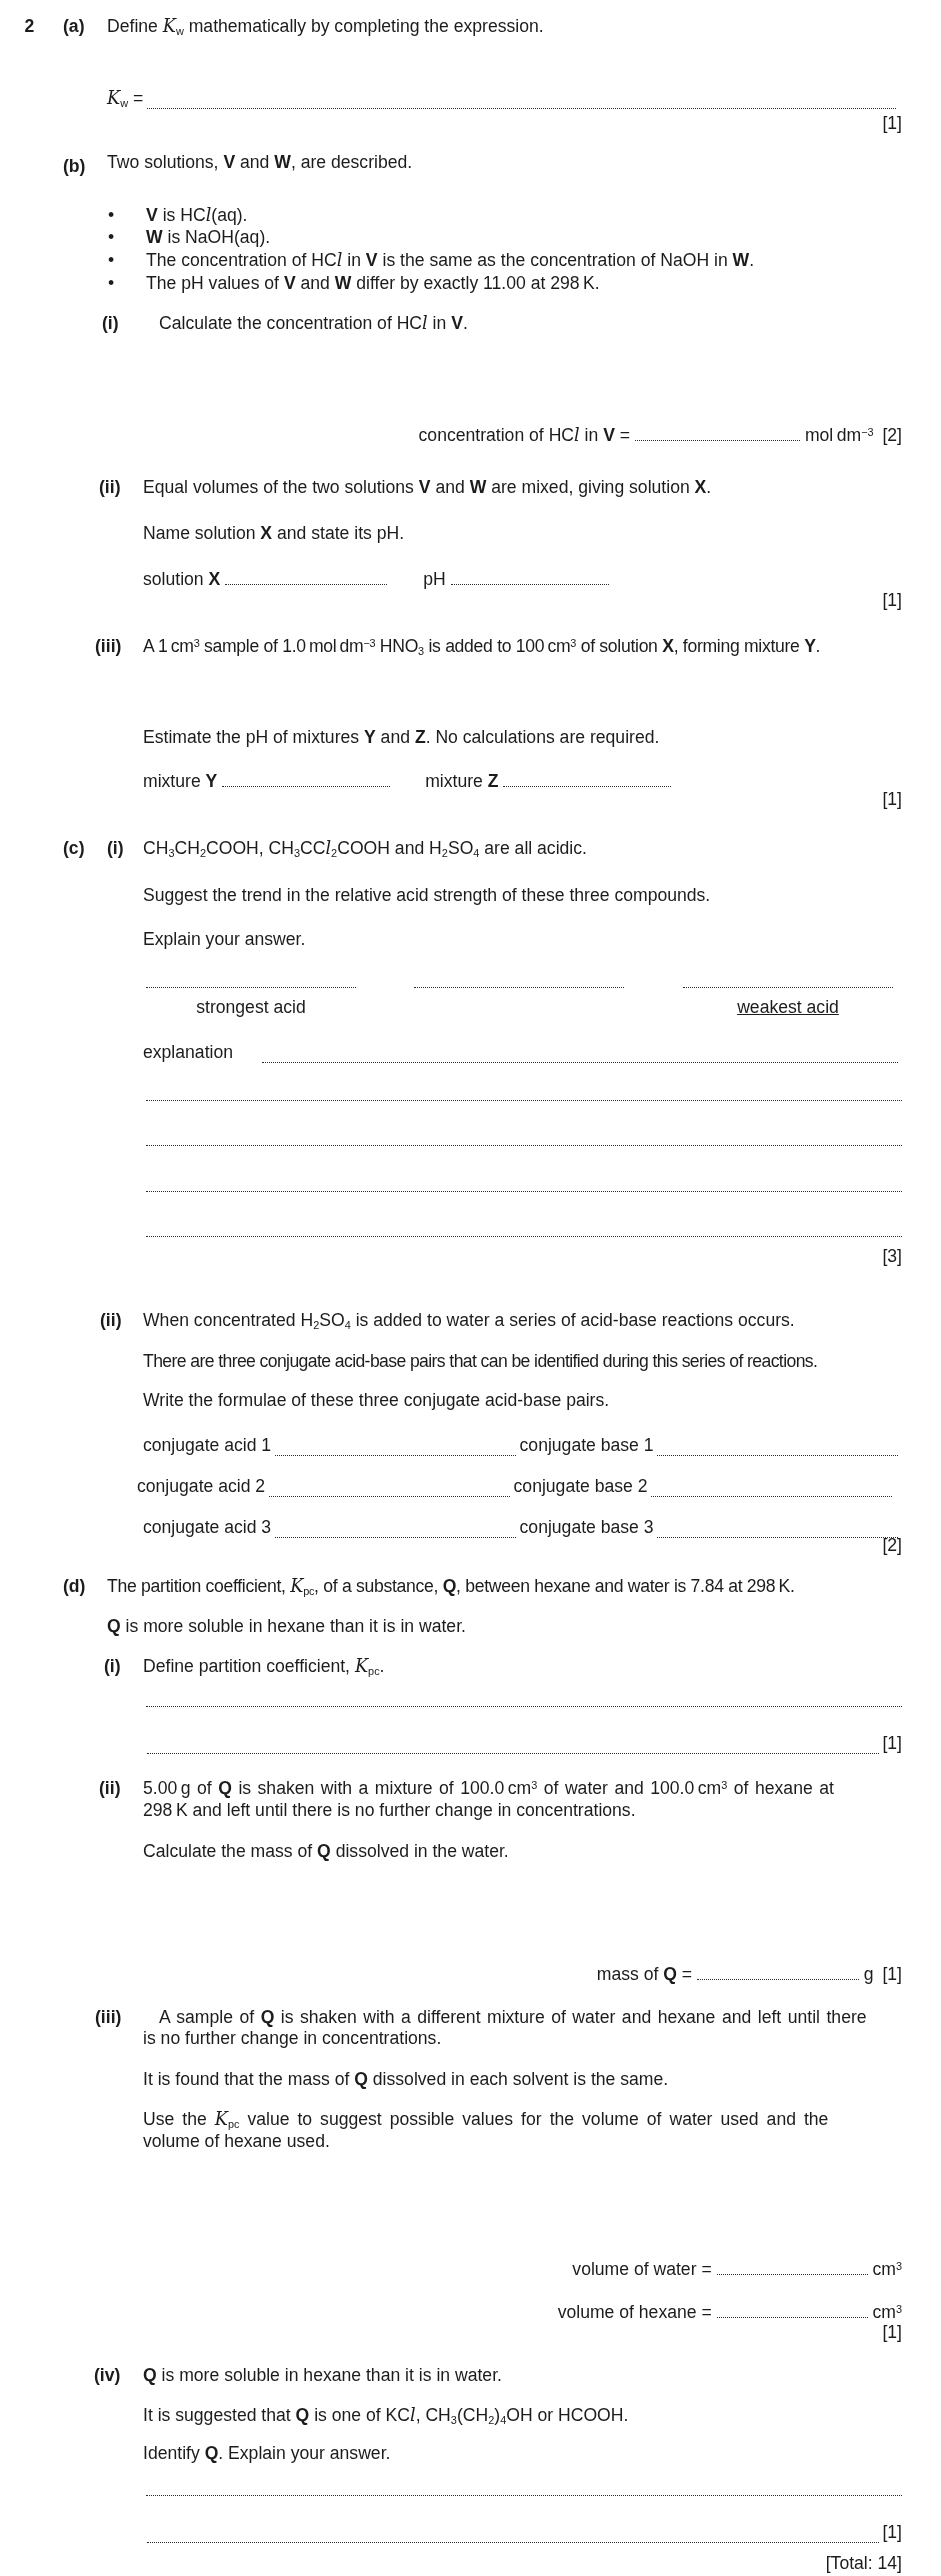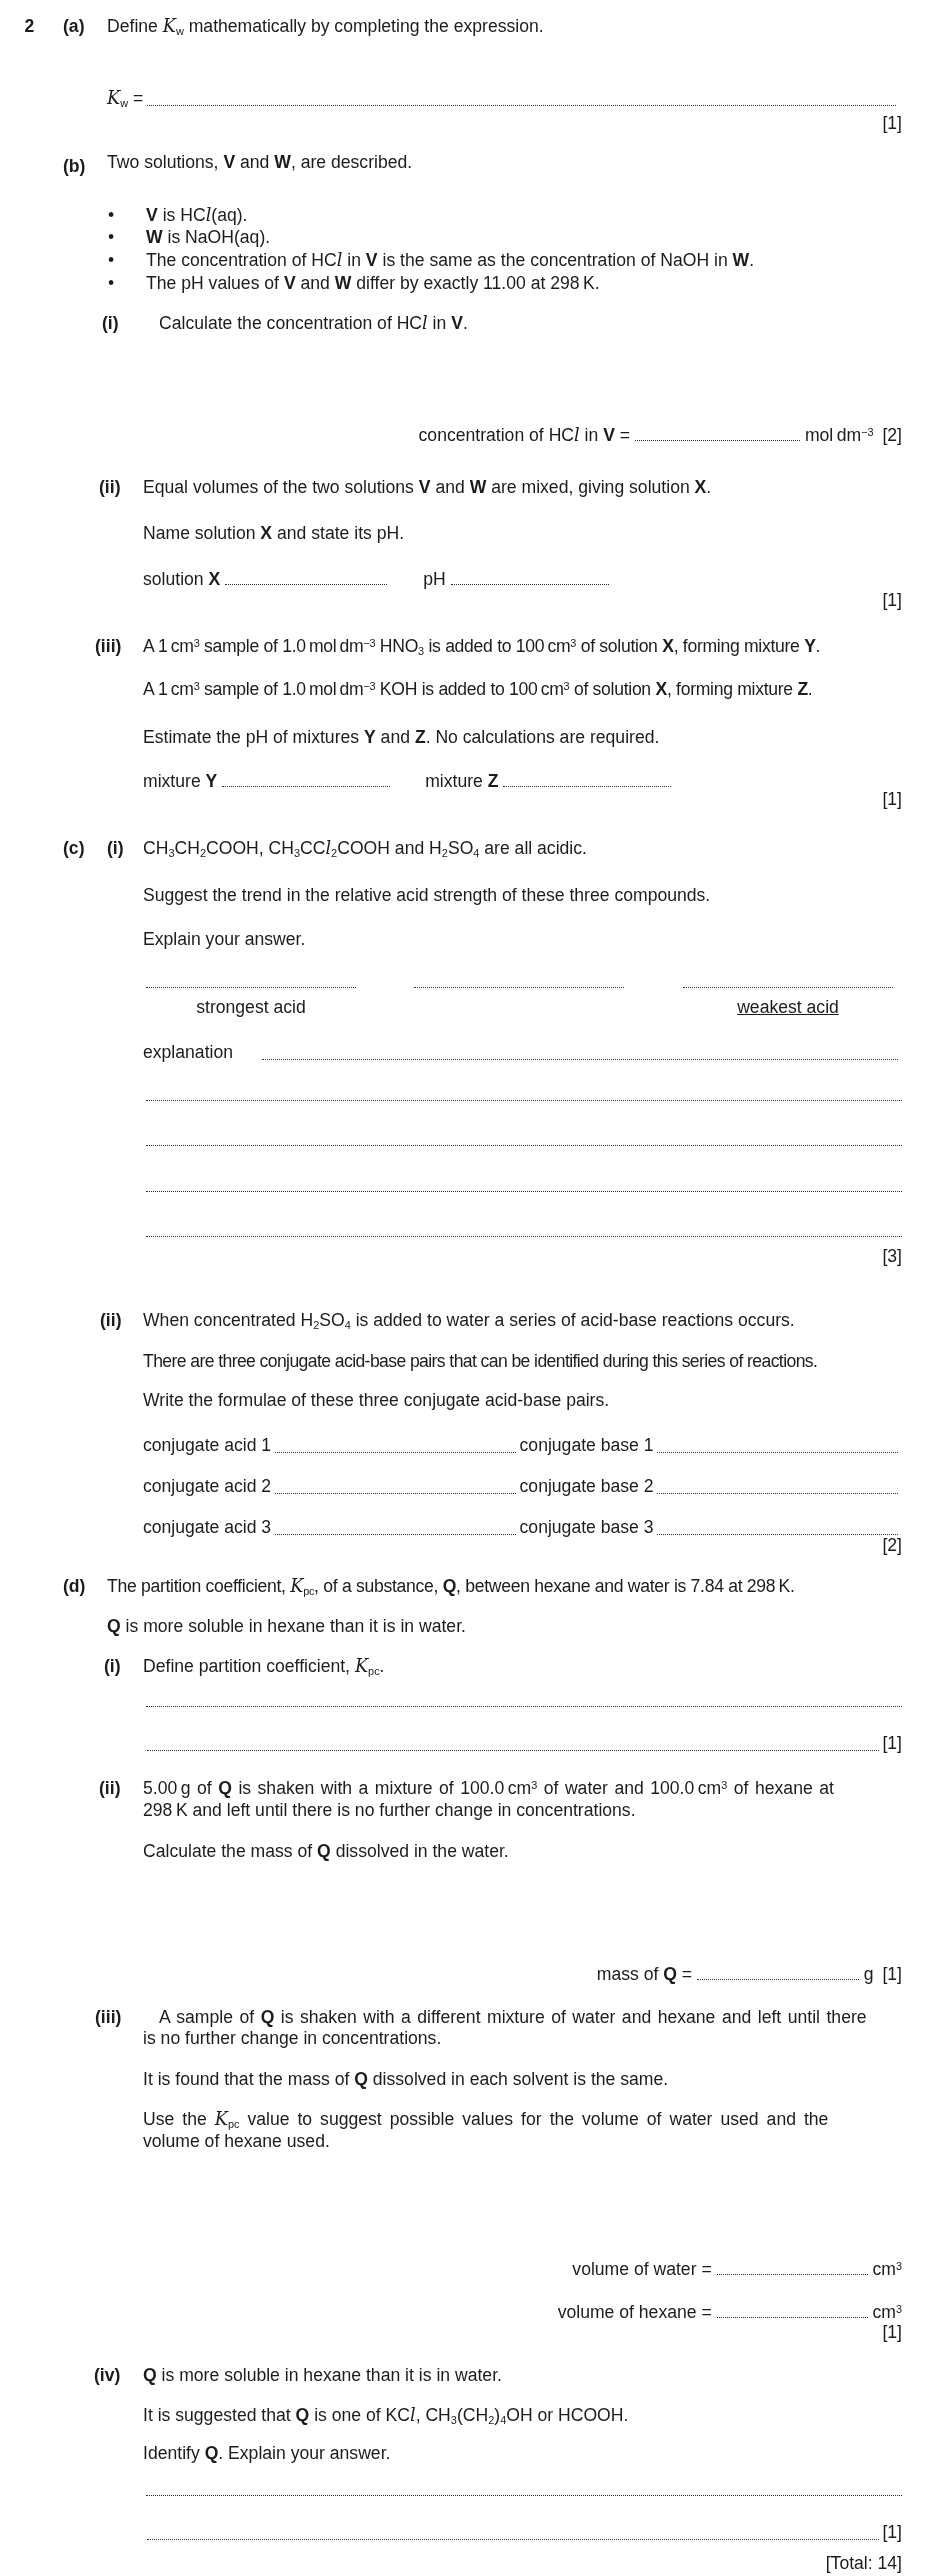--- a/index.html
+++ b/index.html
@@ -17,21 +17,21 @@
   sup { font-size:0.62em; vertical-align:0.5em; line-height:0; }
   b { font-weight:bold; }
   
   .dotseg {
     display:inline-block; height:14px; vertical-align:baseline;
     border-bottom:1.9px dotted #2b2b2b;
   }
   .dotline {
     position:absolute; height:0; border-top:1.9px dotted #2b2b2b;
   }
-  .flexrow { position:absolute; display:flex; align-items:center; white-space:nowrap; }
+  .flexrow { position:absolute; display:flex; align-items:flex-end; white-space:nowrap; }
   .dotfill { flex:1; height:14px; border-bottom:1.9px dotted #2b2b2b; margin:0 3.8px; }
   .right { text-align:right; }
   .t1 { letter-spacing:-0.3px; }
   .t2 { letter-spacing:-0.6px; }
   .js1 { word-spacing:1.6px; }
   .js2 { word-spacing:3.1px; }
   .center { text-align:center; }
 </style>
 </head>
 <body>
@@ -69,21 +69,20 @@
   <div class="row marker" style="left:99px; top:477px;">(ii)</div>
   <div class="row" style="left:143px; top:477px;">Equal volumes of the two solutions <b>V</b> and <b>W</b> are mixed, giving solution <b>X</b>.</div>
   <div class="row" style="left:143px; top:523px;">Name solution <b>X</b> and state its pH.</div>
   <div class="row" style="left:143px; top:569px;">
     <span>solution <b>X</b> </span><span class="dotseg" style="width:162px;"></span><span class="dotseg" style="width:0; border:none; width:36px;"></span><span>pH </span><span class="dotseg" style="width:158px;"></span>
   </div>
   <div class="row right" style="right:40px; top:590px;">[1]</div>
 
   <div class="row marker" style="left:95px; top:636px;">(iii)</div>
   <div class="row t1" style="left:143px; top:636px;">A 1 cm<sup>3</sup> sample of 1.0 mol dm<sup>−3</sup> HNO<sub>3</sub> is added to 100 cm<sup>3</sup> of solution <b>X</b>, forming mixture <b>Y</b>.</div>
-  <div class="row t1" style="left:143px; top:679px;">A 1 cm<sup>3</sup> sample of 1.0 mol dm<sup>−3</sup> KOH is added to 100 cm<sup>3</sup> of solution <b>X</b>, forming mixture <b>Z</b>.</div>
   <div class="row" style="left:143px; top:727px;">Estimate the pH of mixtures <b>Y</b> and <b>Z</b>. No calculations are required.</div>
   <div class="row" style="left:143px; top:771px;">
     <span>mixture <b>Y</b> </span><span class="dotseg" style="width:168px;"></span><span class="dotseg" style="border:none; width:35px;"></span><span>mixture <b>Z</b> </span><span class="dotseg" style="width:168px;"></span>
   </div>
   <div class="row right" style="right:40px; top:789px;">[1]</div>
 
   <div class="row marker" style="left:63px; top:838px;">(c)</div>
   <div class="row marker" style="left:107px; top:838px;">(i)</div>
   <div class="row" style="left:143px; top:838px;">CH<sub>3</sub>CH<sub>2</sub>COOH, CH<sub>3</sub>CC<span class="ell">l</span><sub>2</sub>COOH and H<sub>2</sub>SO<sub>4</sub> are all acidic.</div>
   <div class="row" style="left:143px; top:885px;">Suggest the trend in the relative acid strength of these three compounds.</div>
@@ -109,21 +108,21 @@
   <div class="row" style="left:143px; top:1310px;">When concentrated H<sub>2</sub>SO<sub>4</sub> is added to water a series of acid-base reactions occurs.</div>
   <div class="row t2" style="left:143px; top:1351px;">There are three conjugate acid-base pairs that can be identified during this series of reactions.</div>
   <div class="row" style="left:143px; top:1390px;">Write the formulae of these three conjugate acid-base pairs.</div>
 
   <div class="flexrow" style="left:143px; top:1435px; width:759px;">
     <span>conjugate acid 1 </span>
       <span class="dotfill"></span>
       <span> conjugate base 1 </span>
       <span class="dotfill"></span>
   </div>
-  <div class="flexrow" style="left:143px; top:1476px; width:759px;">
+  <div class="flexrow" style="left:137px; top:1476px; width:759px;">
     <span>conjugate acid 2 </span>
       <span class="dotfill"></span>
       <span> conjugate base 2 </span>
       <span class="dotfill"></span>
   </div>
   <div class="flexrow" style="left:143px; top:1517px; width:759px;">
     <span>conjugate acid 3 </span>
       <span class="dotfill"></span>
       <span> conjugate base 3 </span>
       <span class="dotfill"></span>

